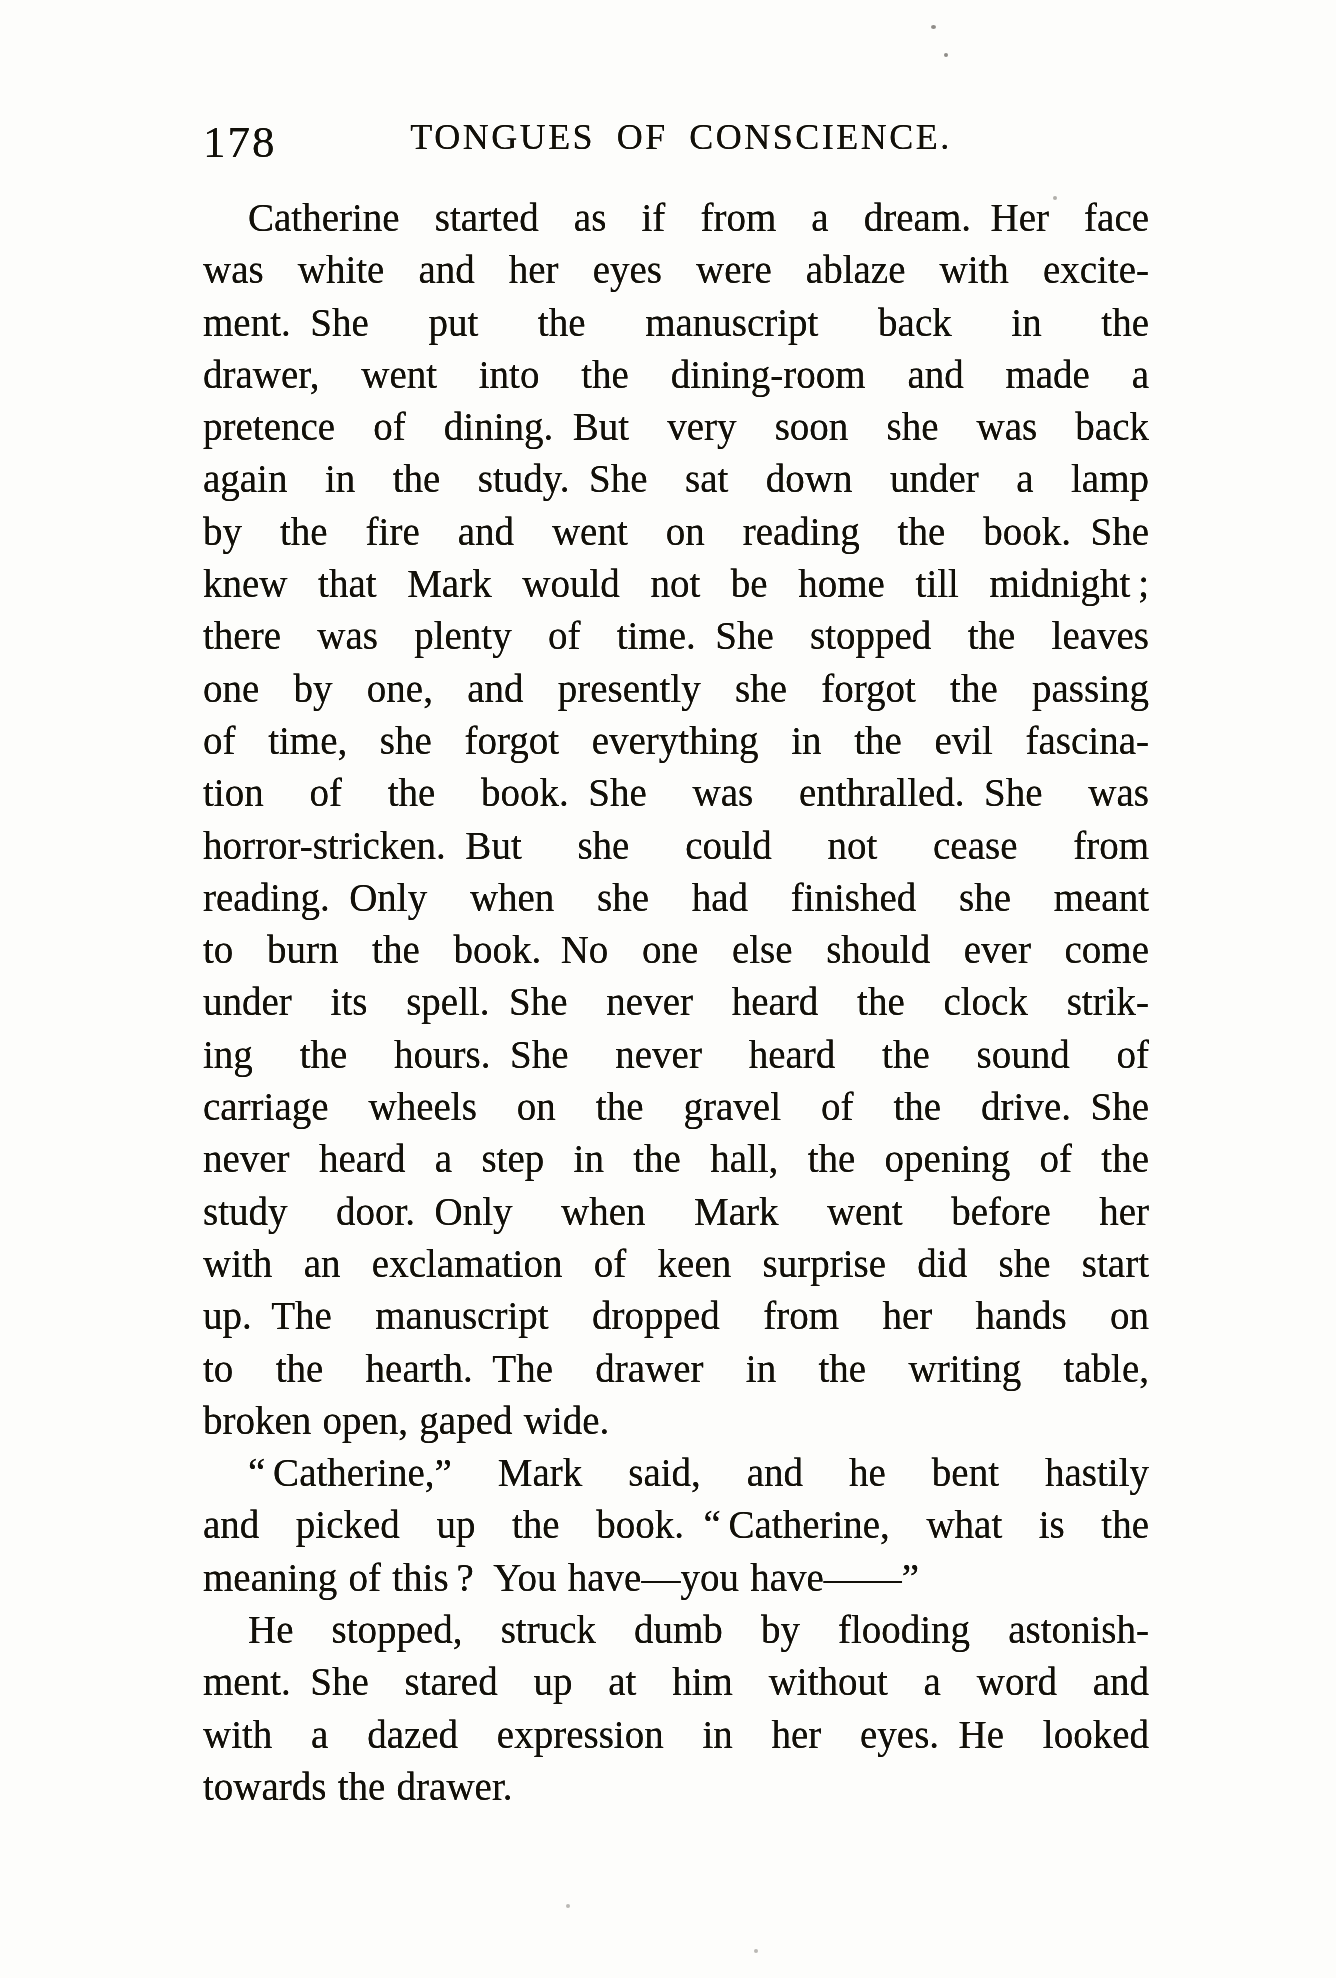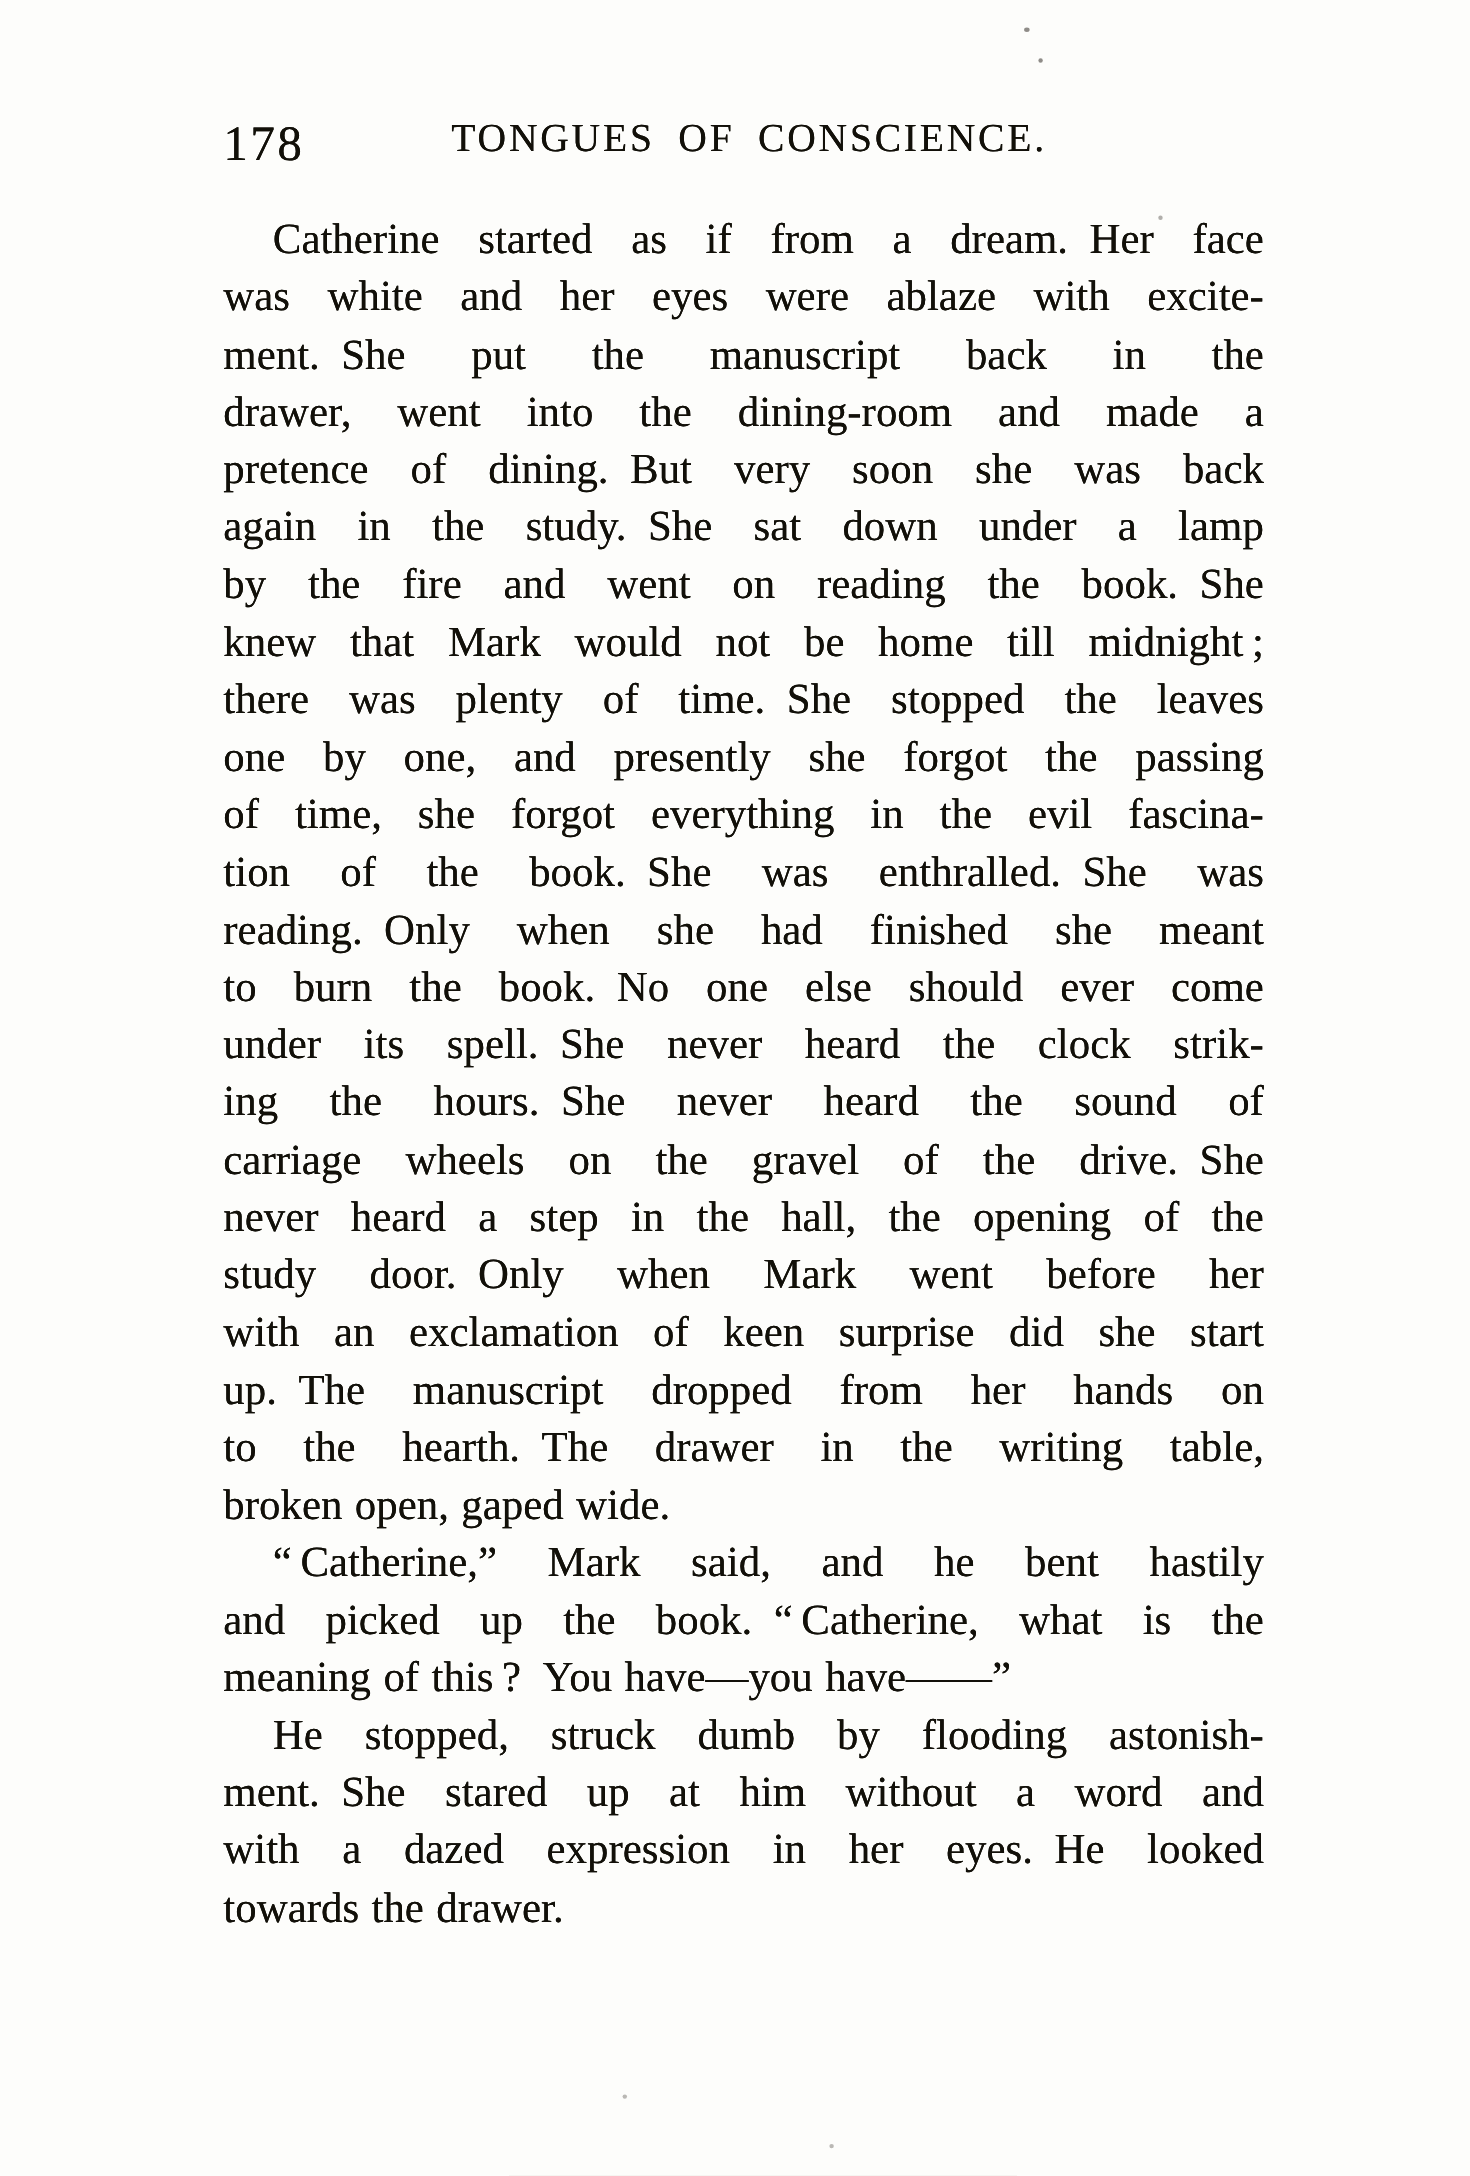--- a/index.html
+++ b/index.html
@@ -14,21 +14,21 @@
     margin: 0 auto;
     background: #fdfdfb;
     color: #121009;
     font-family: "Liberation Serif", "DejaVu Serif", serif;
     overflow: hidden;
   }
   
   .running-head {
     position: absolute;
     left: 203px;
-    top: 104px;
+    top: 116px;
     width: 946px;
     display: flex;
     align-items: baseline;
   }
   .pagenum {
     position: absolute;
     left: 0;
     font-size: 45px;
     letter-spacing: 2px;
     text-shadow: 0 0 0.6px currentColor;
@@ -101,20 +101,21 @@
       <div class="line justified">ment. She put the manuscript back in the</div>
       <div class="line justified">drawer, went into the dining-room and made a</div>
       <div class="line justified">pretence of dining. But very soon she was back</div>
       <div class="line justified">again in the study. She sat down under a lamp</div>
       <div class="line justified">by the fire and went on reading the book. She</div>
       <div class="line justified">knew that Mark would not be home till midnight ;</div>
       <div class="line justified">there was plenty of time. She stopped the leaves</div>
       <div class="line justified">one by one, and presently she forgot the passing</div>
       <div class="line justified">of time, she forgot everything in the evil fascina-</div>
       <div class="line justified">tion of the book. She was enthralled. She was</div>
+      <div class="line justified">horror-stricken. But she could not cease from</div>
       <div class="line justified">reading. Only when she had finished she meant</div>
       <div class="line justified">to burn the book. No one else should ever come</div>
       <div class="line justified">under its spell. She never heard the clock strik-</div>
       <div class="line justified">ing the hours. She never heard the sound of</div>
       <div class="line justified">carriage wheels on the gravel of the drive. She</div>
       <div class="line justified">never heard a step in the hall, the opening of the</div>
       <div class="line justified">study door. Only when Mark went before her</div>
       <div class="line justified">with an exclamation of keen surprise did she start</div>
       <div class="line justified">up. The manuscript dropped from her hands on</div>
       <div class="line justified">to the hearth. The drawer in the writing table,</div>

